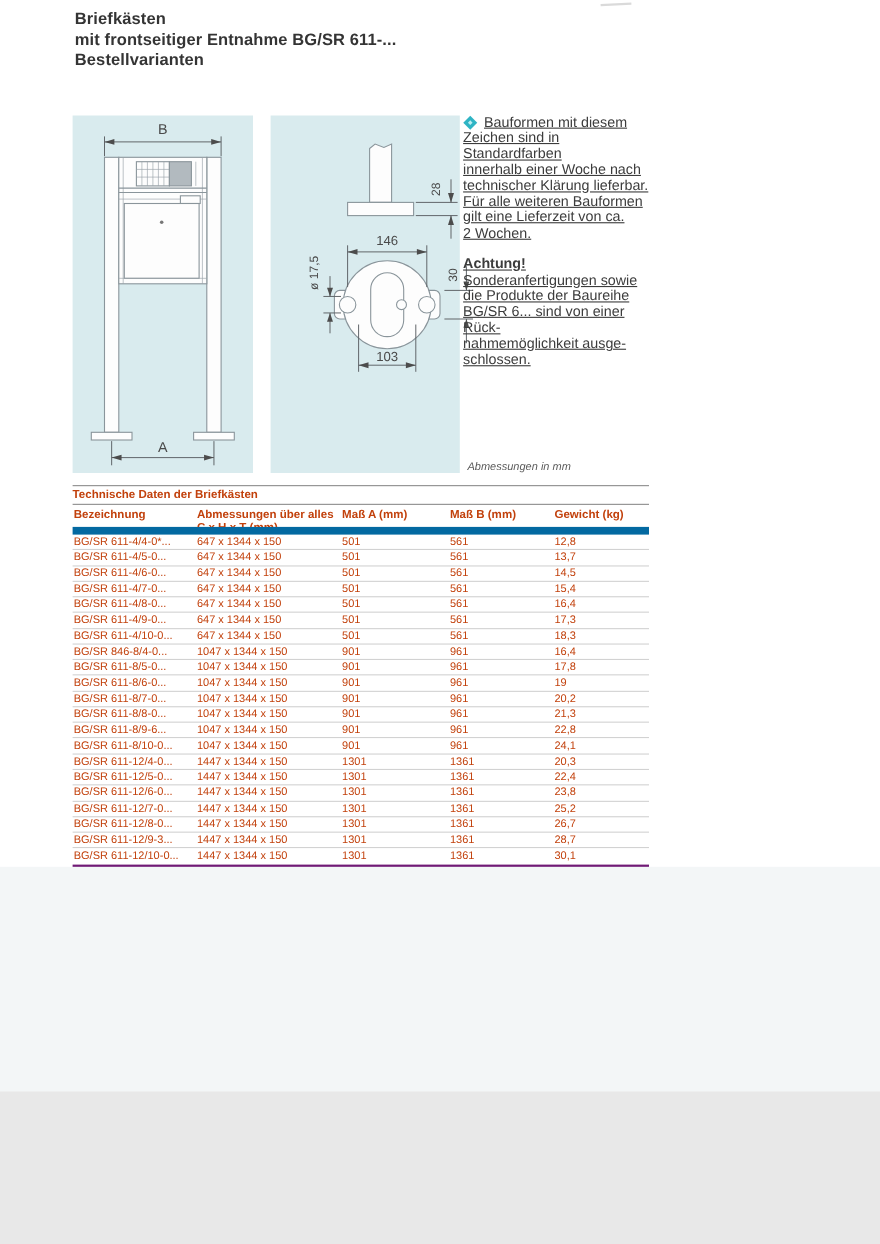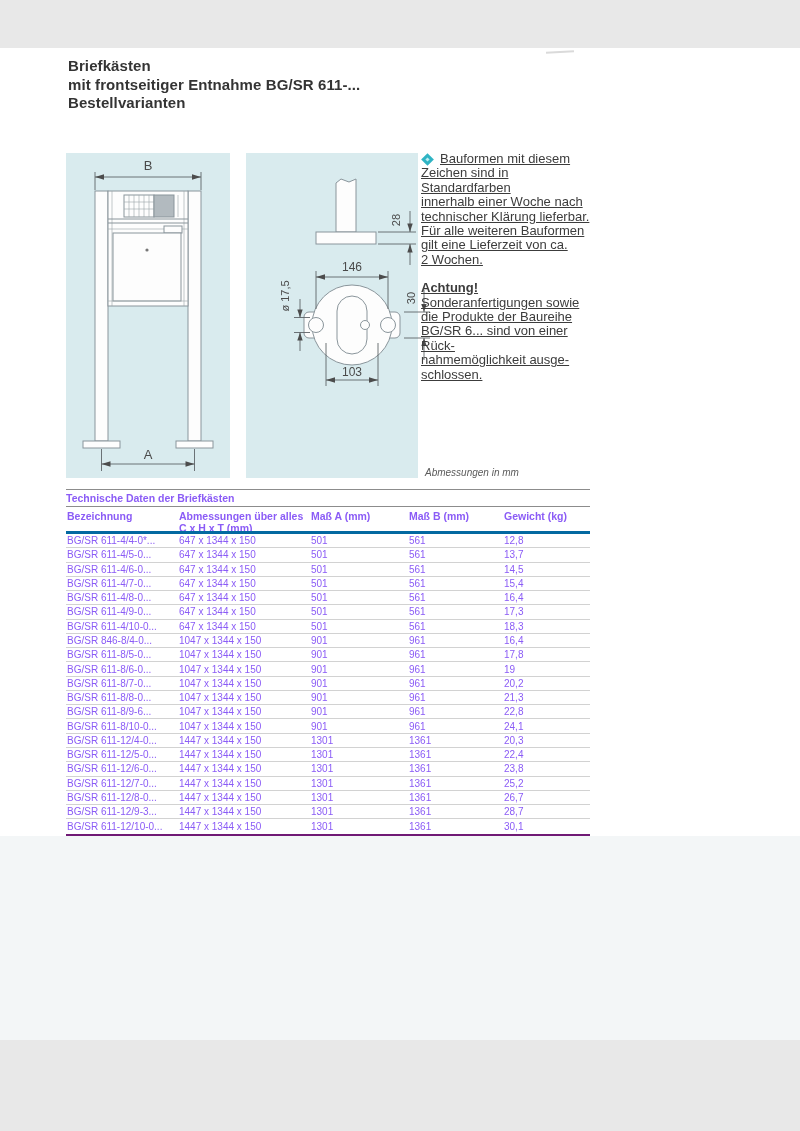--- a/index.html
+++ b/index.html
@@ -1,19 +1,19 @@
 <!DOCTYPE html>
 <html><head>
 <meta charset="utf-8">
 <style>
   * { box-sizing: border-box; }
   body { margin: 0; background: #e8e8e8; }
   .page {
     position: relative; width: 800px; height: 992px; background: #ffffff;
-    font-family: "Liberation Sans", sans-serif; overflow: hidden; margin-top: 48px;
+    font-family: "Liberation Sans", sans-serif; overflow: hidden;
   }
   
   .doc-title {
     position: absolute; left: 68px; top: 9px;
     font-size: 15px; font-weight: bold; color: #343434; line-height: 18.5px;
     letter-spacing: 0.1px;
   }
   
   .panel { position: absolute; background: #d9ebee; }
   .panel-left  { left: 66px;  top: 105px; width: 164px; height: 325px; }
@@ -40,29 +40,29 @@
     background: #bdeef2;
   }
   .delivery-lines > div:first-child { padding-left: 19px; }
   .attention-title { font-weight: bold; margin-top: 14px; }
   
   .units-note {
     position: absolute; left: 425px; top: 419px;
     font-size: 10px; font-style: italic; color: #5a5a5a;
   }
   
-  .ttable { position: absolute; left: 66px; top: 441px; width: 524px; color: #8b5cf6; }
+  .ttable { position: absolute; left: 66px; top: 441px; width: 524px; color: #c2410c; }
   .t-title {
     height: 18px; border-top: 1px solid #8c8c8c; border-bottom: 1px solid #8c8c8c;
     font-weight: bold; font-size: 10.5px; display: flex; align-items: center;
   }
   .t-head {
     display: grid; grid-template-columns: 112px 132px 98px 95px 87px;
     font-weight: bold; font-size: 10.5px; padding-top: 3px; height: 27px;
-    border-bottom: 3px solid #0369a1; line-height: 12px;
+    border-bottom: 7px solid #0369a1; line-height: 12px;
   }
   .t-body .trow {
     display: grid; grid-template-columns: 112px 132px 98px 95px 87px;
     height: 14.28px; font-size: 10px; align-items: center;
     border-bottom: 1px solid #d2d2d2;
   }
   .t-body .trow:last-child { border-bottom: none; }
   .t-body { border-bottom: 6px solid #701a75; }
   .t-foot {
     height: 15px; display: flex; align-items: center; font-size: 10px;

